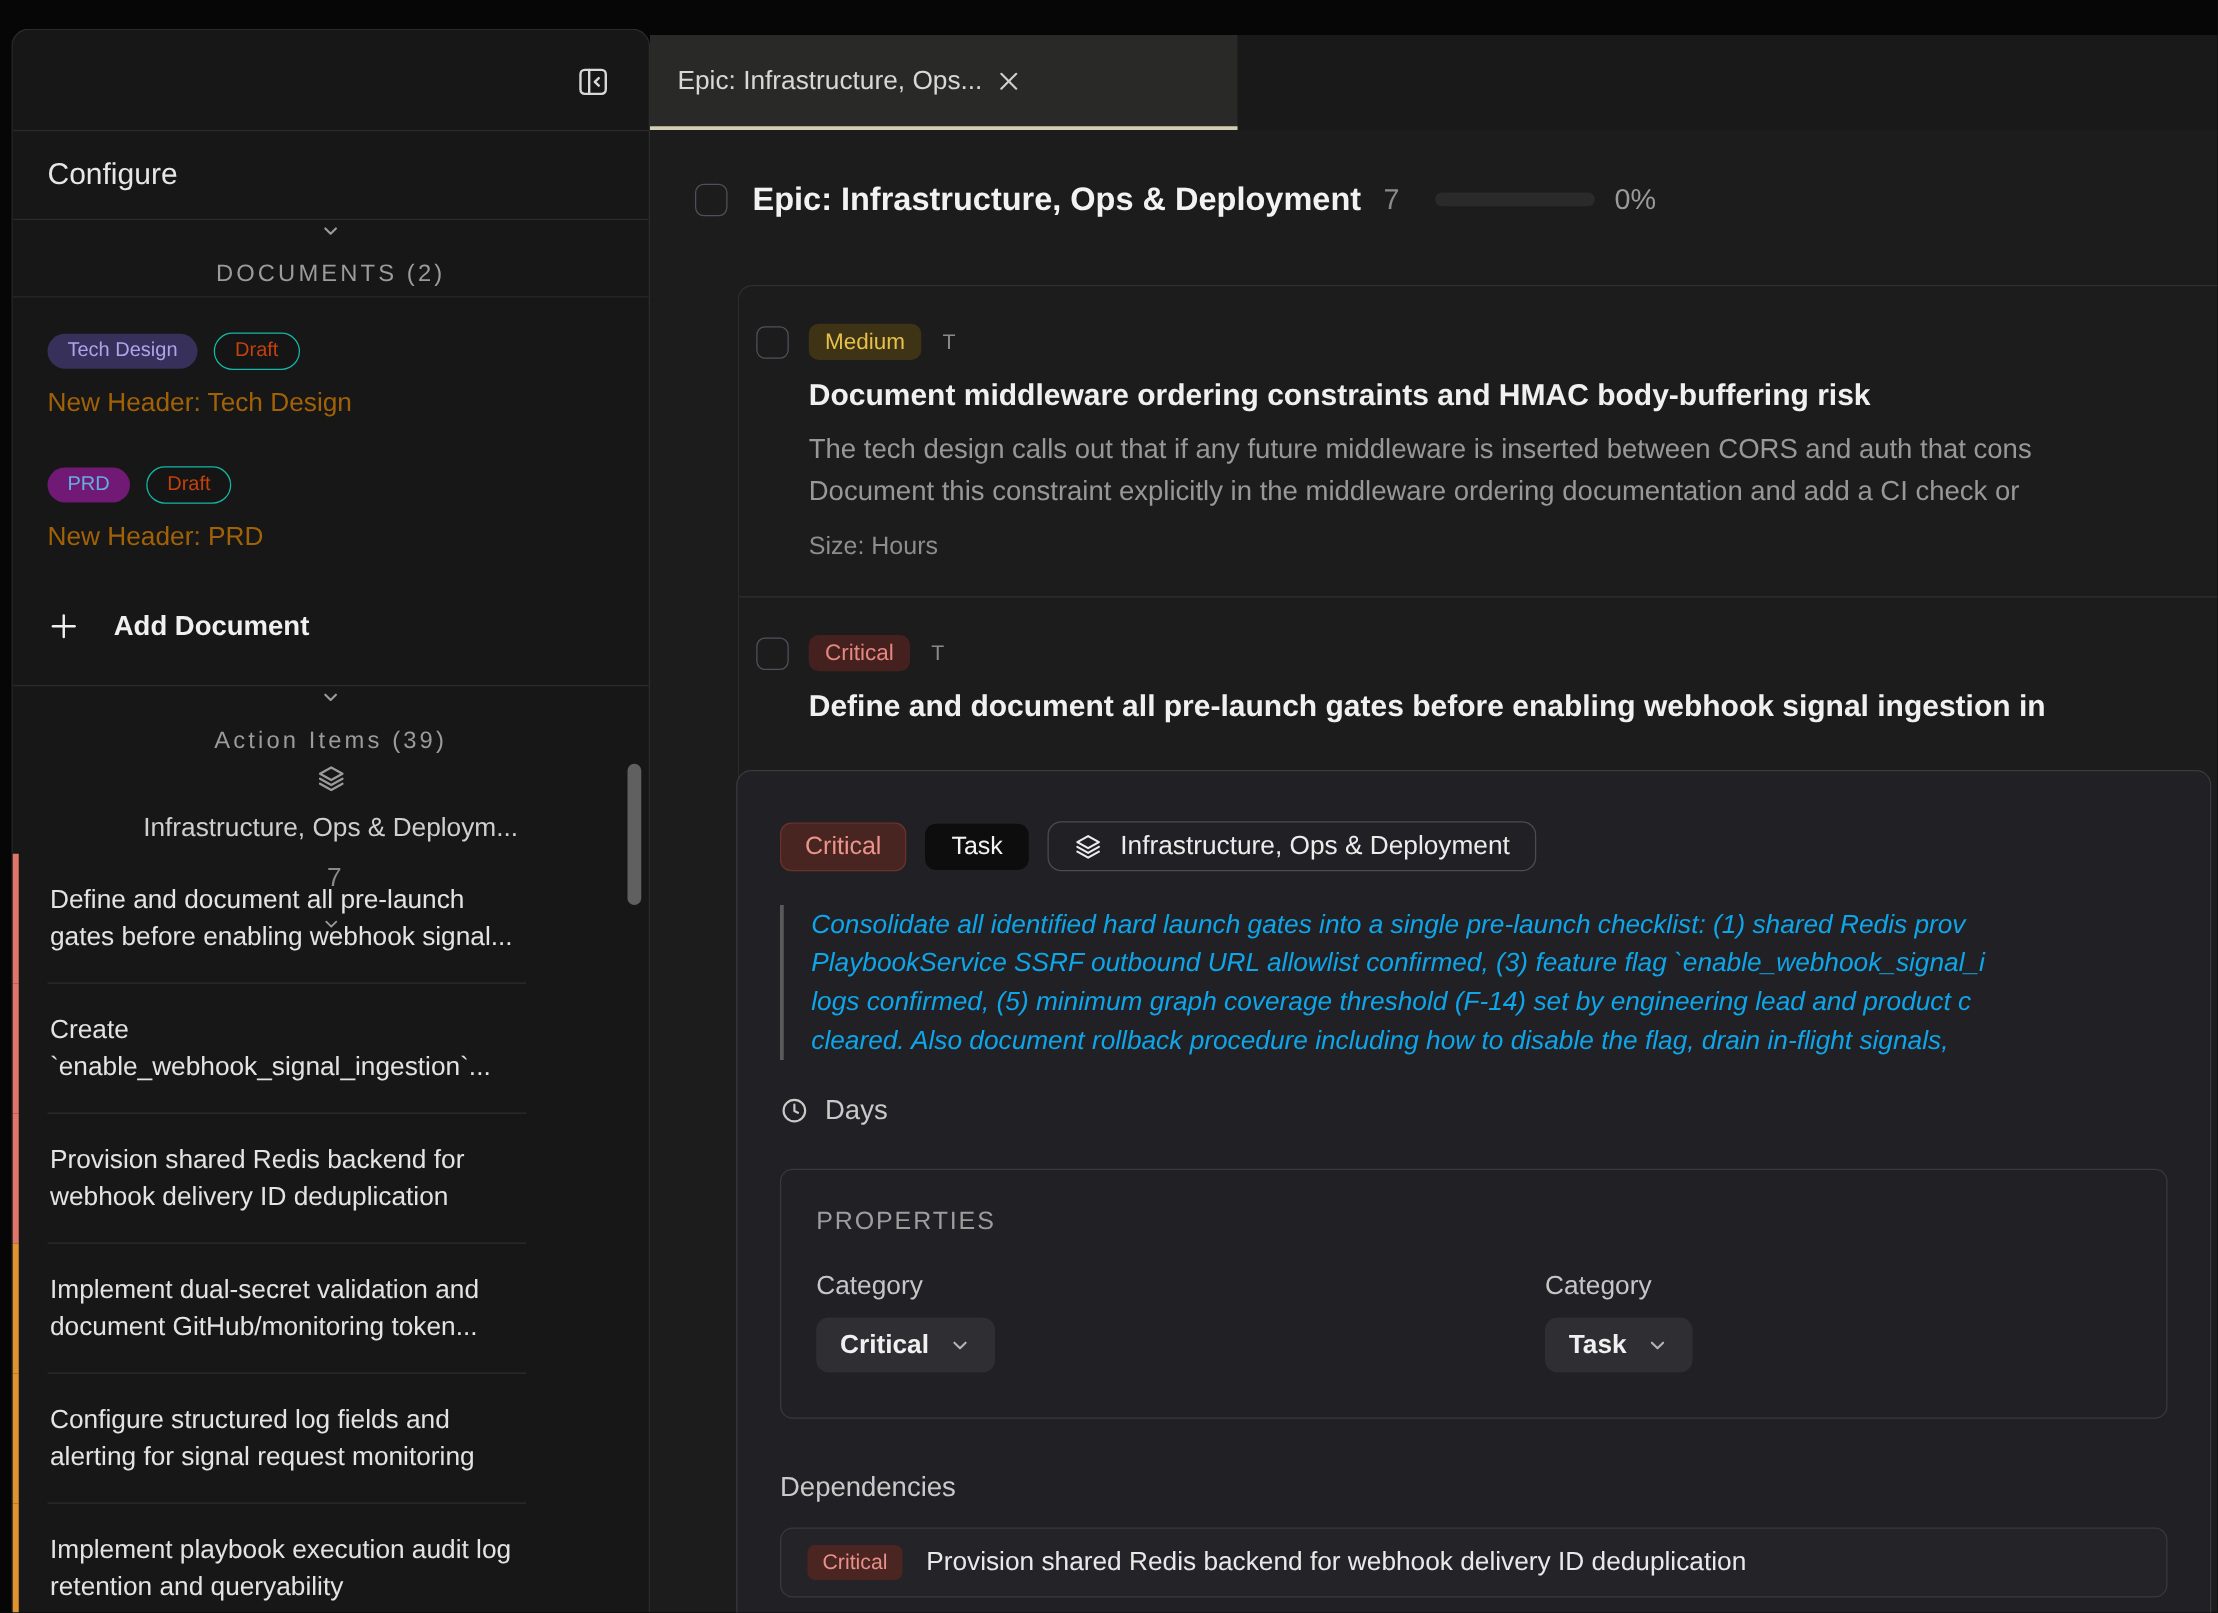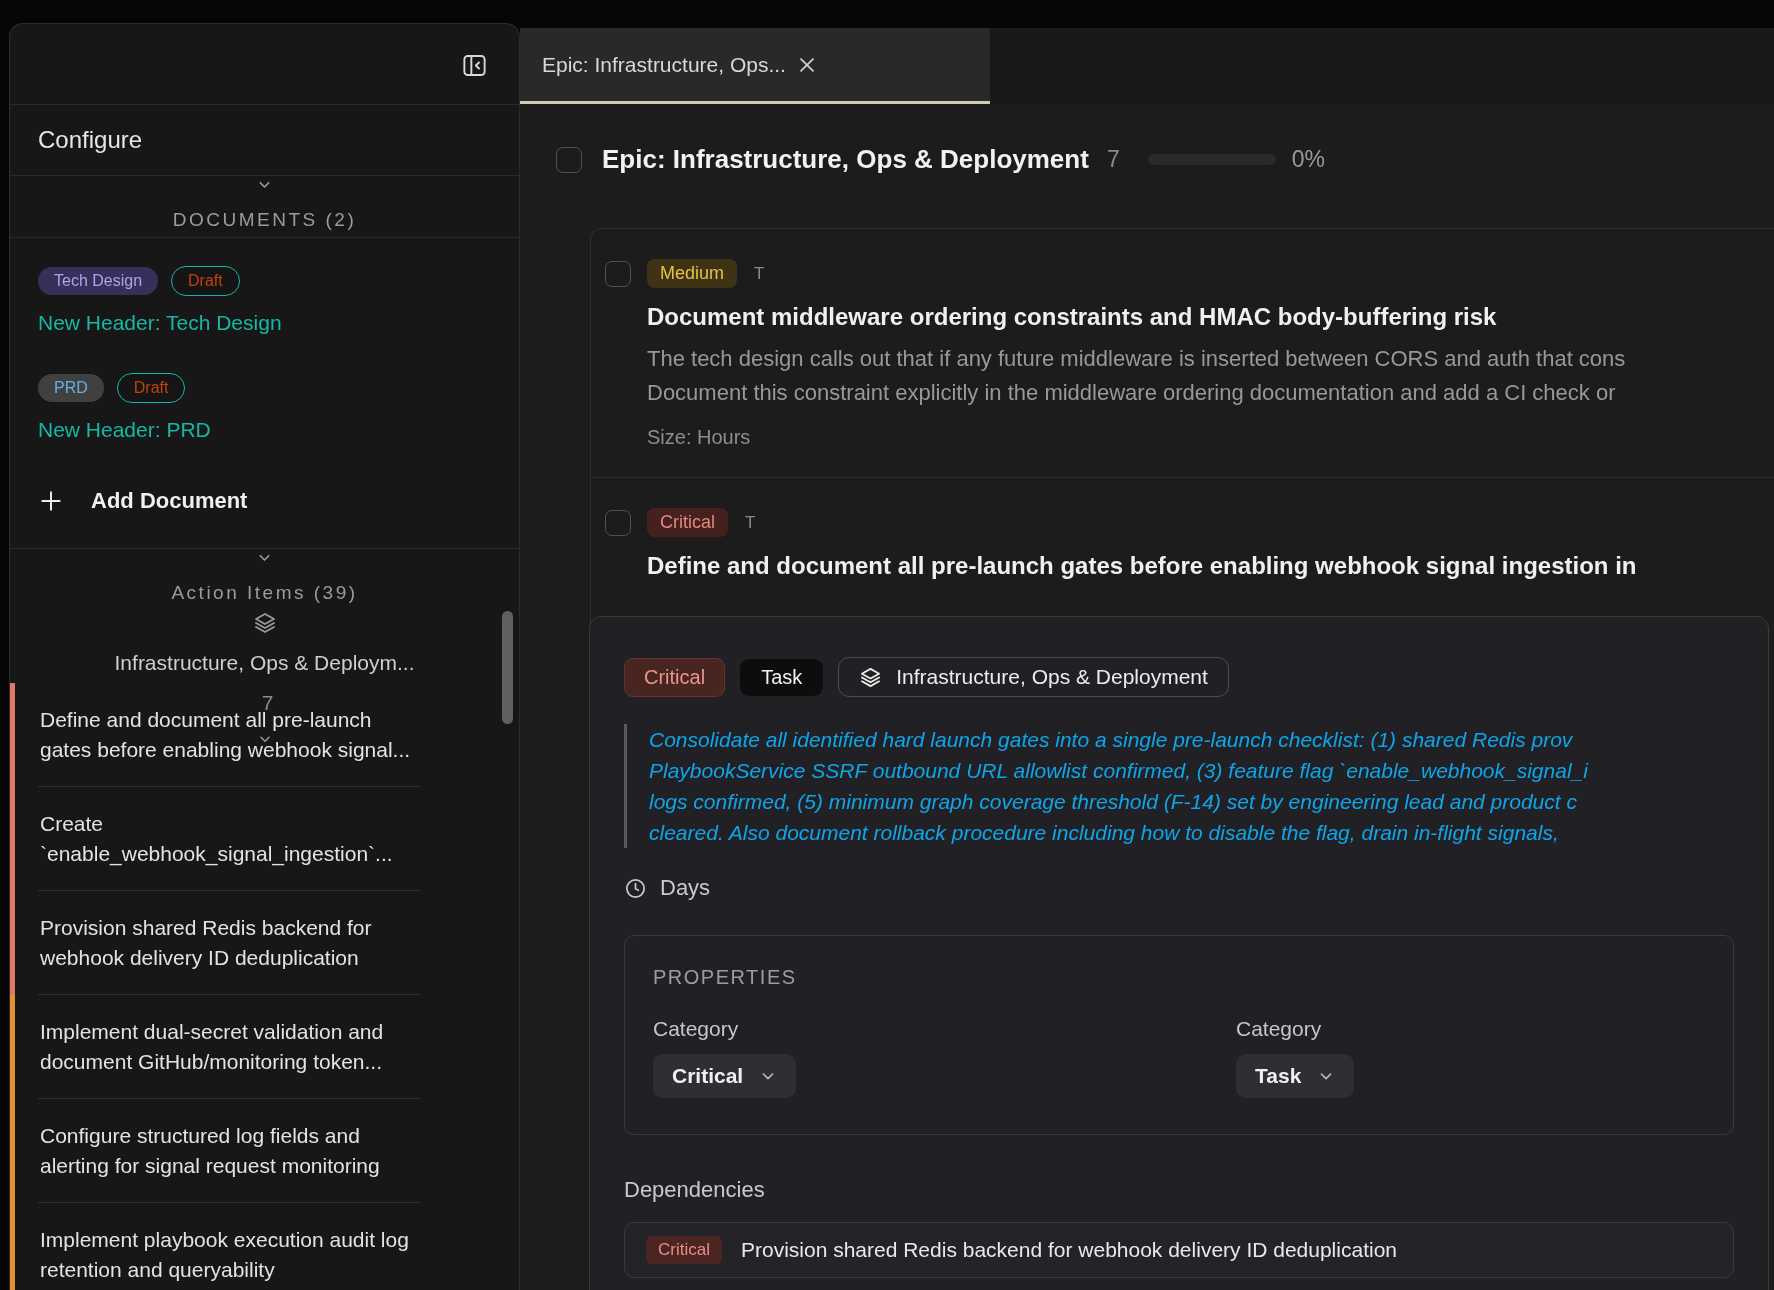--- a/index.html
+++ b/index.html
@@ -17,23 +17,23 @@
                   display:flex; align-items:center; justify-content:center; cursor:pointer; }
   .sb-overview { height:71px; display:flex; align-items:center; padding:0 28px;
                  font-size:24px; color:#e6e6e6; border-bottom:1px solid #2a2a2a; cursor:pointer; }
   .sb-sec-header { height:62px; display:flex; align-items:center; gap:16px; padding:0 30px;
                    color:#9b9b9b; font-size:19px; letter-spacing:2.5px; cursor:pointer;flex-direction:column; }
   .sb-sec-header.bordered { border-bottom:1px solid #2a2a2a; }
   .sb-doclist { padding:28px 28px 0 28px; }
   .badge-row { display:flex; gap:13px; align-items:center; }
   .pill { display:inline-block; font-size:16px; padding:5px 16px; border-radius:15px; }
   .pill-techdesign { background:#36305a; color:#b0a3ea; }
-  .pill-prd { background:#404040; color:#66aee2; }
+  .pill-prd { background:#701a75; color:#66aee2; }
   .pill-draft { background:#151515; border:1px solid #14b8a6; color:#c2410c; }
-  .doc-title { margin-top:15px; font-size:21px; color:#14b8a6; }
+  .doc-title { margin-top:15px; font-size:21px; color:#a16207; }
   .doc-entry + .doc-entry { margin-top:38px; }
   .sb-add { margin:46px 0 34px 0; padding:0 28px; display:flex; align-items:center; gap:27px;
             font-size:22px; font-weight:600; color:#f0f0f0; cursor:pointer; }
   .sb-group { height:72px; display:flex; align-items:center; gap:16px; padding:0 30px;
               font-size:21px; color:#cfcfcf; cursor:pointer;flex-direction:column; }
   .sb-group .count { color:#8a8a8a; margin-left:6px; }
   .sb-item { position:relative; padding:22px 100px 22px 30px; font-size:21px;
              line-height:30px; color:#e3e3e3; cursor:pointer; min-height:74px; }
   .sb-item .bar { position:absolute; left:0; top:0; bottom:0; width:5px; }
   .sb-item::after { content:""; position:absolute; left:28px; right:98px; bottom:0;

